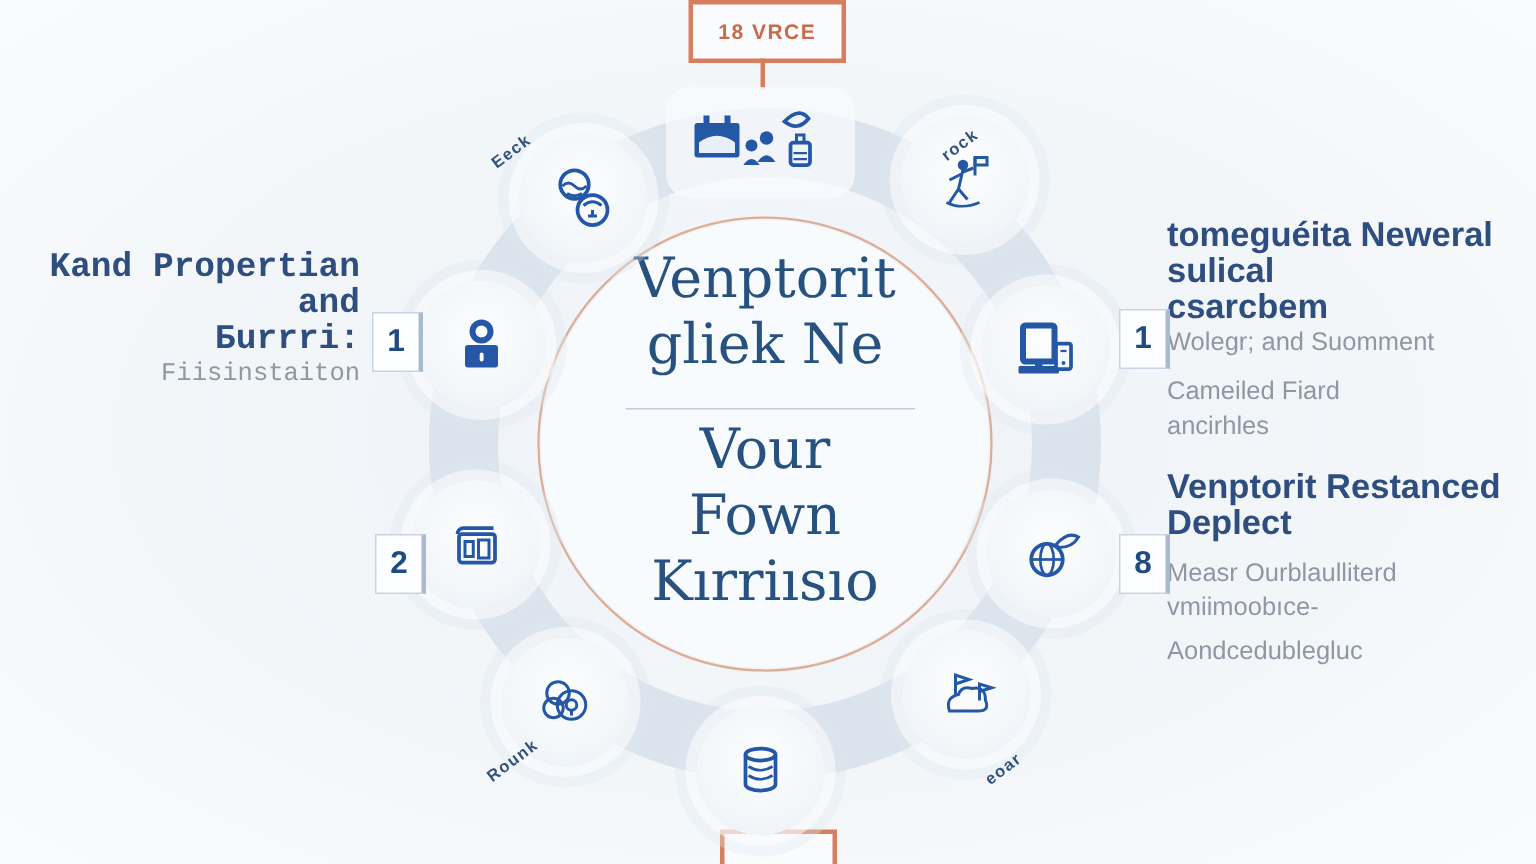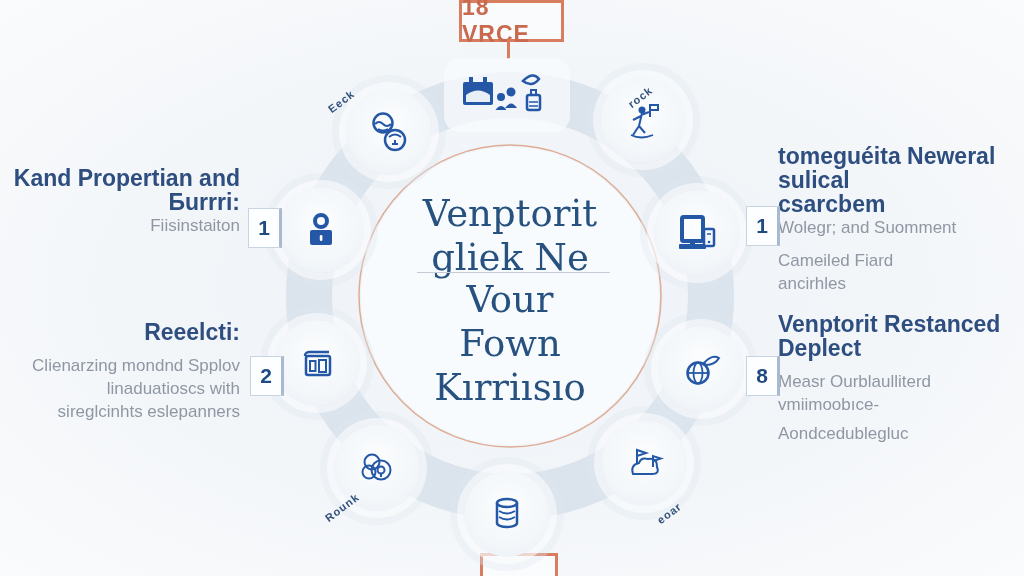--- a/index.html
+++ b/index.html
@@ -6,47 +6,47 @@
   .canvas{
     position:relative;width:1024px;height:576px;overflow:hidden;
     background:radial-gradient(ellipse at 50% 50%, #eef2f7 0%, #f3f6f9 55%, #fafbfc 100%);
     font-family:"Liberation Sans", sans-serif;
   }
   .ring-svg{position:absolute;left:0;top:0;}
   
   .obox{
     position:absolute;border:3px solid #d87d5f;background:rgba(255,255,255,0.5);
     display:flex;align-items:center;justify-content:center;
-    color:#c96a4e;font-weight:bold;font-size:23px;letter-spacing:1px;
+    color:#c96a4e;font-weight:bold;font-size:14px;letter-spacing:1px;
   }
   .stem{position:absolute;width:3px;background:#d87d5f;}
   
   .node{
     position:absolute;width:86px;height:86px;border-radius:50%;
     background:radial-gradient(circle at 50% 42%, #fcfdfe 0%, #f3f7fa 58%, #e9eff5 100%);
     box-shadow:0 0 0 7px rgba(255,255,255,0.55), 0 0 0 14px rgba(224,232,241,0.35);
     display:flex;align-items:center;justify-content:center;
   }
   .node-wide{
     position:absolute;width:126px;height:74px;border-radius:16px;
     background:rgba(248,251,253,0.75);
     display:flex;align-items:center;justify-content:center;
   }
   .ring-label{
     position:absolute;font-size:11px;font-weight:bold;color:#33527b;letter-spacing:1px;
     transform:rotate(-37deg);transform-origin:left bottom;
   }
   
-  .center-text{position:absolute;left:360px;top:192px;width:300px;text-align:center;
+  .center-text{position:absolute;left:360px;top:164px;width:300px;text-align:center;
     font-family:"DejaVu Serif", serif;color:#27517f;}
   .center-text .big{font-size:37px;line-height:44px;}
   .divider{position:absolute;left:417px;top:272px;width:193px;height:1px;background:#c5ccd6;}
   
   .label-block{position:absolute;width:235px;}
-  .label-block.left{text-align:right;}
+  .label-block.left{text-align:right;font-family:Liberation Mono, monospace;}
   .label-block.right{text-align:left;}
   .lbl-title{font-size:23px;font-weight:bold;color:#2e4e80;line-height:24px;}
   .lbl-body{font-size:17px;color:#8f97a4;line-height:23px;}
   .gap-s{margin-top:6px;}
   .gap-m{margin-top:10px;}
   .numbox{
     position:absolute;width:30px;height:38px;background:#fdfeff;
     border:1px solid #c9d4e2;border-right:3px solid #a9bad0;
     display:flex;align-items:center;justify-content:center;
     font-size:21px;font-weight:bold;color:#1f4b82;
@@ -209,26 +209,20 @@
 
   <div class="label-block left" style="right:784px;top:166px;">
     <div class="lbl-title">
       <span>Kand Propertian and</span><br>
       <span>Бurrri:</span>
     </div>
     <div class="lbl-body">Fiisinstaiton</div>
   </div>
   <div class="numbox" style="left:248px;top:208px;">1</div>
 
-  <div class="label-block left" style="right:784px;top:320px;">
-    <div class="lbl-title">Reeelcti:</div>
-    <div class="lbl-body gap-m">Clienarzing mondnd Spplov</div>
-    <div class="lbl-body">linaduatioscs with</div>
-    <div class="lbl-body">sireglcinhts eslepanners</div>
-  </div>
   <div class="numbox" style="left:250px;top:356px;">2</div>
 
   <div class="label-block right" style="left:778px;top:144px;">
     <div class="lbl-title">
       <span>tomeguéita Neweral sulical</span><br>
       <span>csarcbem</span>
     </div>
     <div class="lbl-body">Wolegr; and Suomment</div>
     <div class="lbl-body gap-m">Cameiled Fiard</div>
     <div class="lbl-body">ancirhles</div>

